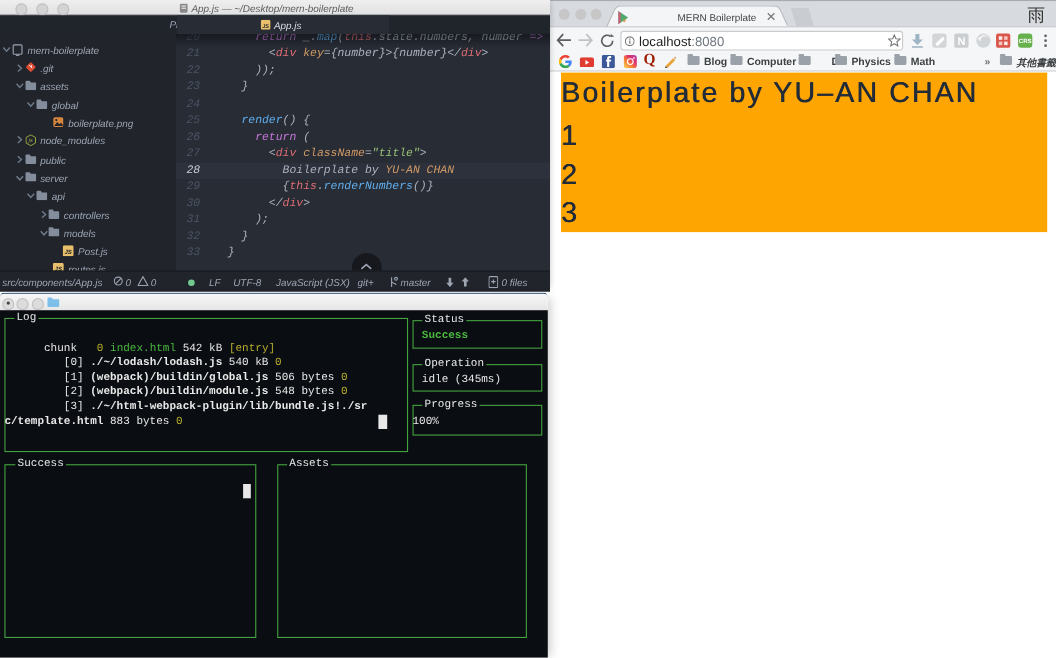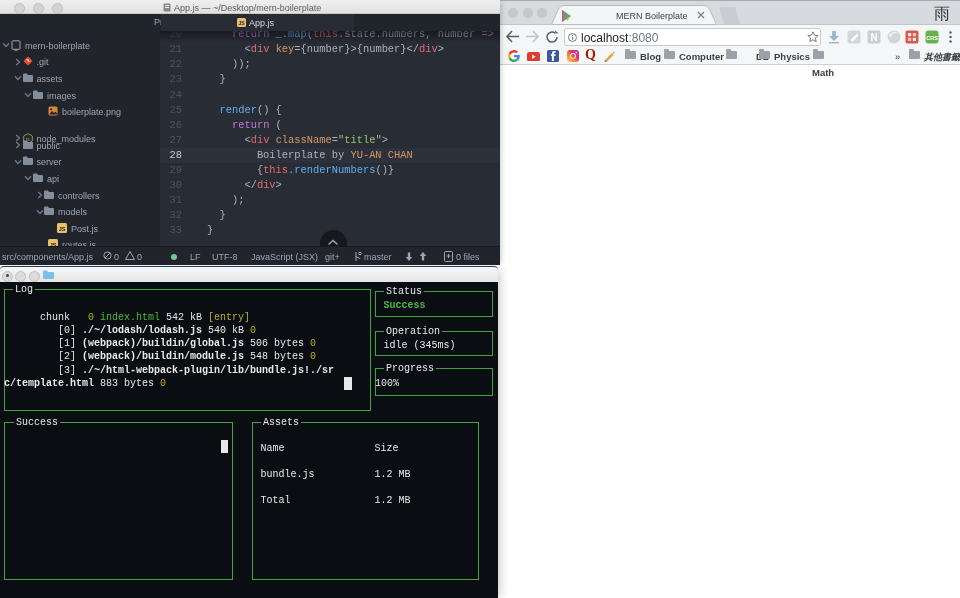--- a/index.html
+++ b/index.html
@@ -14,21 +14,21 @@
 .tl{position:absolute;border-radius:50%;}
 #addrbar{position:absolute;left:68px;top:28px;width:257px;height:18px;background:#fff;border:1px solid #c9cacc;border-radius:3px;box-sizing:border-box;}
 .bktxt{position:absolute;top:50.5px;font-size:9.5px;font-weight:bold;color:#3c4043;white-space:nowrap;}
 .folder{position:absolute;top:51px;width:11px;height:8px;background:#9aa1a8;border-radius:1px;}
 .folder:before{content:"";position:absolute;left:0;top:-2px;width:5px;height:2px;background:#9aa1a8;border-radius:1px 1px 0 0;}
 
 #orange{position:absolute;left:14px;top:66px;width:442px;height:145px;background:#ffa502;color:#222b38;font-size:26px;letter-spacing:1.9px;word-spacing:0;line-height:36px;text-shadow:0.5px 0 0 #222b38;}
 #orange div{line-height:35px;}
 #orange div:first-of-type{margin-top:4px;}
 
-#editor{position:absolute;left:0;top:0;width:500px;height:265px;background:#282c34;box-shadow:3px 0 5px -2px rgba(0,0,0,0.22);}
+#editor{position:absolute;left:0;top:0;width:500px;height:265px;background:#282c34;box-shadow:3px 0 5px -2px rgba(0,0,0,0.22);font-style:italic;}
 #etitle{position:absolute;left:0;top:0;width:500px;height:14px;background:linear-gradient(#efefef,#e1e1e1);border-bottom:1px solid #c9c9c9;box-sizing:border-box;}
 #etabbar{position:absolute;left:0;top:14px;width:500px;height:17px;background:#20242b;}
 #etab{position:absolute;left:161px;top:14px;width:193px;height:17px;background:#282c34;}
 #tree{position:absolute;left:0;top:31px;width:160px;height:215px;background:#21252b;}
 #codearea{position:absolute;left:160px;top:31px;width:340px;height:215px;background:#282c34;overflow:hidden;}
 #estatus{position:absolute;left:0;top:246px;width:500px;height:19px;background:#21252b;border-top:1px solid #181a1f;box-sizing:border-box;font-size:9px;color:#9da5b4;}
 .trow{position:absolute;height:16px;font-size:9px;color:#9da5b4;white-space:nowrap;}
 #code{position:absolute;left:0;top:0;font-size:10.4px;line-height:15.05px;color:#abb2bf;white-space:pre;font-family:"Liberation Mono",monospace;}
 #gutter{position:absolute;left:0;top:0;width:22px;text-align:right;font-size:10.4px;line-height:15.05px;color:#4b5364;font-family:"Liberation Mono",monospace;}
 .red{color:#e06c75}.blue{color:#61afef}.purple{color:#c678dd}.orange{color:#d19a66}.green{color:#98c379}
@@ -179,25 +179,26 @@
   </svg>
   <div class="folder" style="left:129px;"></div>
       <div class="bktxt" style="left:144px;">Blog</div>
   <div class="folder" style="left:168px;"></div>
       <div class="bktxt" style="left:183px;">Computer</div>
   <div class="folder" style="left:230px;"></div>
       <div class="bktxt" style="left:245px;padding-left:15px;">DL</div>
   <div class="folder" style="left:263px;"></div>
       <div class="bktxt" style="left:278px;">Physics</div>
   <div class="folder" style="left:317px;"></div>
-      <div class="bktxt" style="left:316px;margin-top:16px;">Math</div>
+      <div class="bktxt" style="left:332px;">Math</div>
   <div class="bktxt" style="left:399px;color:#6f7275;">»</div>
   <div class="folder" style="left:413px;"></div>
       <div class="bktxt" style="left:428px;font-size:9px;font-style:italic;">其他書籤</div>
 
+  <div id="orange">Boilerplate by YU–AN CHAN<div>1</div><div>2</div><div>3</div></div>
 </div>
 
 <div id="editor">
   <div id="etitle"></div>
   <div class="tl" style="left:14.2px;top:2.5px;width:9px;height:9px;background:#d4d4d4;border:0.5px solid #bfbfbf;"></div>
   <div class="tl" style="left:33.1px;top:2.5px;width:9px;height:9px;background:#d4d4d4;border:0.5px solid #bfbfbf;"></div>
   <div class="tl" style="left:52.1px;top:2.5px;width:9px;height:9px;background:#d4d4d4;border:0.5px solid #bfbfbf;"></div>
   <svg class="abs" style="left:163px;top:3px" width="8" height="9" viewBox="0 0 8 9">
         <rect x="0.5" y="0.5" width="7" height="8" rx="1" fill="#888"></rect>
         <rect x="2" y="2" width="4" height="1" fill="#eee"></rect>
@@ -285,31 +286,31 @@
             </svg></span>
           <span style="position:absolute;left:36.5px;top:3.5px">assets</span>
         </div>
         <div class="trow" style="left:0;top:87.1px;width:160px;">
           <svg style="position:absolute;left:24px;top:5px" width="8" height="6" viewBox="0 0 8 6">
             <path d="M1,1.2 L4,4.5 L7,1.2" stroke="#6e7a8a" stroke-width="1.3" fill="none"></path>
           </svg>
           <span style="position:absolute;left:33px;top:2.5px"><svg width="10" height="9" viewBox="0 0 10 9">
               <path d="M0,1.5 a1,1 0 0 1 1,-1 h3 l1,1.5 h4 a1,1 0 0 1 1,1 v5 a1,1 0 0 1 -1,1 h-8 a1,1 0 0 1 -1,-1 z" fill="#848d9c"></path>
             </svg></span>
-          <span style="position:absolute;left:47px;top:3.5px">images</span>
+          <span style="position:absolute;left:47px;top:3.5px">global</span>
         </div>
         <div class="trow" style="left:0;top:103.7px;width:160px;">
           <span style="position:absolute;left:48px;top:2.5px"><svg width="10" height="10" viewBox="0 0 10 10">
               <rect x="0.5" y="0.5" width="9" height="9" rx="1.5" fill="#d7863e"></rect>
               <circle cx="3.2" cy="3.2" r="1" fill="#21252b"></circle>
               <path d="M1.5,8 L4,5 L6,7 L7.5,5.5 L9,7.5 v1 h-7.5z" fill="#21252b"></path>
             </svg></span>
           <span style="position:absolute;left:62px;top:3.5px">boilerplate.png</span>
         </div>
-        <div class="trow" style="left:0;top:130px;width:160px;">
+        <div class="trow" style="left:0;top:119px;width:160px;">
           <svg style="position:absolute;left:14.5px;top:4px" width="6" height="8" viewBox="0 0 6 8">
             <path d="M1.2,1 L4.5,4 L1.2,7" stroke="#6e7a8a" stroke-width="1.3" fill="none"></path>
           </svg>
           <span style="position:absolute;left:22.5px;top:2.5px"><svg width="10" height="11" viewBox="0 0 10 11">
               <path d="M5,0.6 L9.3,3 v5 L5,10.4 L0.7,8 V3 z" stroke="#9aa847" fill="none" stroke-width="0.9"></path>
               <text x="5" y="7.5" font-size="5" fill="#9aa847" text-anchor="middle" font-family="Liberation Sans">js</text>
             </svg></span>
           <span style="position:absolute;left:36.5px;top:3.5px">node_modules</span>
         </div>
         <div class="trow" style="left:0;top:137px;width:160px;">
@@ -440,21 +441,16 @@
     <div class="tbox" style="left:374.5px;top:86px;width:118.5px;height:27.5px;"></div>
     <div class="tlabel" style="left:384px;top:81px;">Progress</div>
     <div class="ttext" style="left:375px;top:95px;">100%</div>
 
     <div class="tbox" style="left:4.2px;top:139.5px;width:228.6px;height:158.8px;"></div>
     <div class="tlabel" style="left:14px;top:134.5px;">Success</div>
     <div class="abs" style="left:220.8px;top:158px;width:6.8px;height:12.5px;background:#e8e8e8;"></div>
 
     <div class="tbox" style="left:251.6px;top:139.5px;width:227.6px;height:158.8px;"></div>
     <div class="tlabel" style="left:261px;top:134.5px;">Assets</div>
-    <pre class="ttext" style="left:260.5px;top:159.5px;margin:0;">Name               Size
-
-bundle.js          1.2 MB
-
-Total              1.2 MB</pre>
   </div>
 </div>
 
 </div>
 
 </body></html>

